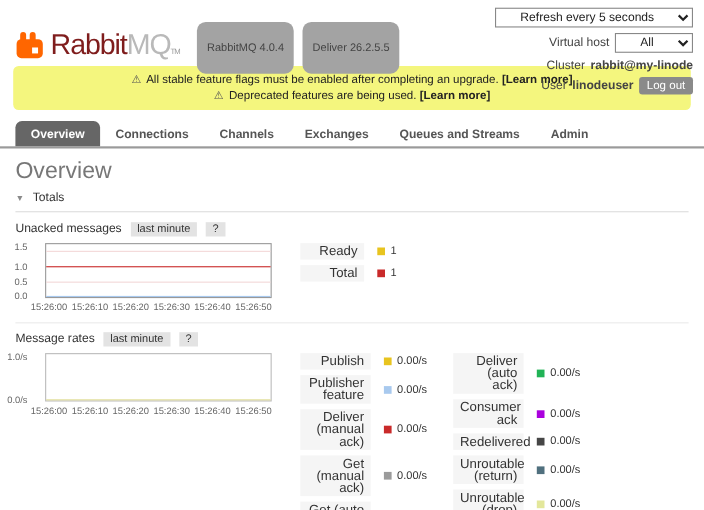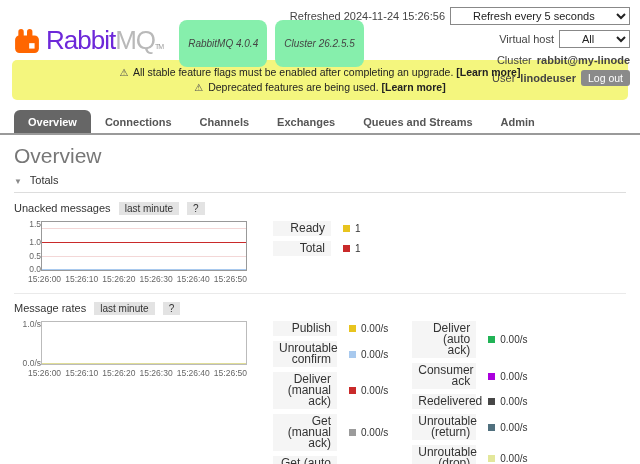--- a/index.html
+++ b/index.html
@@ -4,25 +4,25 @@
 <style>
   * { box-sizing: border-box; margin: 0; padding: 0; }
   html,body { width:640px; height:464px; background:#fff; overflow:hidden;
     font-family:"Liberation Sans","DejaVu Sans",sans-serif; color:#333; }
 
   
   .header { position:relative; height:60px; padding:10px 10px 0 14px; }
   .logo-row { display:flex; align-items:center; gap:6px; padding-top:4px; }
   .logo-mark { width:26px; height:26px; }
   .logo-text { font-size:26px; letter-spacing:-1px; }
-  .logo-rabbit { color:#6d28d9; }
+  .logo-rabbit { color:#7f1d1d; }
   .logo-mq { color:#b9b9b9; }
   .logo-tm { font-size:7px; color:#999; vertical-align:baseline; }
   .ver-badges { display:flex; gap:8px; margin-left:10px; margin-top:6px; }
-  .ver-badge { background:#86efac; border-radius:8px; padding:18px 9px; font-size:10px; color:#444;font-style:italic; }
+  .ver-badge { background:#a3a3a3; border-radius:8px; padding:18px 9px; font-size:10px; color:#444; }
   .header-right { position:absolute; top:6px; right:10px; text-align:right; font-size:11px; color:#444; }
   .hr-row { margin-bottom:3px; height:20px; display:flex; justify-content:flex-end; align-items:center; gap:5px; }
   .hr-row select { font-size:11px; font-family:inherit; color:#222; padding:1px 18px; border:1px solid #888; background:#fff; }
   .logout-btn { background:#8a8a8a; color:#fff; border:none; border-radius:3px; font-size:10.5px; padding:2px 7px; font-family:inherit; }
   b { font-weight:bold; }
 
   
   .banner { margin:0 12px; background:#f4f67e; border-radius:5px; padding:5px 8px; text-align:center;
     font-size:10.5px; color:#222; line-height:14px; }
   .warn-icon { color:#555; font-size:10px; margin-right:2px; }
@@ -41,21 +41,21 @@
 
   .section { margin-top:9px; }
   .section.bordered { border-top:1px solid #eaeaea; padding-top:8px; }
   .section-head { font-size:11px; color:#333; margin-bottom:7px; }
   .mini-badge { background:#e3e3e3; color:#333; font-size:10px; padding:1px 6px; margin-left:5px; }
 
   .chart-area { display:flex; align-items:flex-start; }
   .chart-col {}
   .chart-row { display:flex; }
   .axis-y { position:relative; width:27px; font-size:8.5px; color:#666; }
-  .axis-y span { position:absolute; right:0;margin-left:44px; }
+  .axis-y span { position:absolute; right:16px;margin-left:44px; }
   .plot { position:relative; background:#fff; }
   .plot.q { width:206px; height:50px; border:1px solid #999; }
   .plot.r { width:206px; height:44px; border:1px solid #bbb; }
   .hline { position:absolute; left:0; right:0; height:1px; }
   .grid { background:#f3d7d7; }
   .axis-x { display:flex; justify-content:space-between; font-size:8.5px; color:#666; margin-top:3px; padding-left:14px; width:233px; }
 
   .legend { margin-left:26px; }
   .lrow { display:flex; align-items:center; margin-bottom:5px; min-height:14px; }
   .lrow .lbl { background:#f5f5f5; width:58px; text-align:right; padding:2px 6px; font-size:12px; color:#333; line-height:11px; }
@@ -72,26 +72,25 @@
   <div class="logo-row">
     <svg class="logo-mark" viewBox="0 0 24 24">
       <rect x="1" y="7" width="22" height="16" rx="4" fill="#f60"></rect>
       <rect x="4" y="1" width="5" height="11" rx="2.5" fill="#f60"></rect>
       <rect x="12" y="1" width="5" height="11" rx="2.5" fill="#f60"></rect>
       <rect x="14" y="14" width="5" height="5" fill="#fff"></rect>
     </svg>
     <div class="logo-text"><span class="logo-rabbit">Rabbit</span><span class="logo-mq">MQ</span><span class="logo-tm">TM</span></div>
     <div class="ver-badges">
       <span class="ver-badge">RabbitMQ 4.0.4</span>
-      <span class="ver-badge">Cluster 26.2.5.5</span>
+      <span class="ver-badge">Deliver 26.2.5.5</span>
     </div>
   </div>
   <div class="header-right">
     <div class="hr-row">
-      <span>Refreshed 2024-11-24 15:26:56</span>
       <select><option>Refresh every 5 seconds</option></select>
     </div>
     <div class="hr-row">
       <span>Virtual host</span>
       <select><option>All</option></select>
     </div>
     <div class="hr-row" style="height:15px;">
       <span>Cluster</span>
       <b>rabbit@my-linode</b>
     </div>
@@ -206,21 +205,21 @@
         </div>
       </div>
       <div class="legend-cols">
         <div class="col1">
           <div class="lrow">
               <span class="lbl">Publish</span>
               <span class="chip" style="background-color: rgb(232, 196, 31);"></span>
               <span class="val">0.00/s</span>
             </div>
           <div class="lrow">
-              <span class="lbl">Unroutable confirm</span>
+              <span class="lbl">Publisher feature</span>
               <span class="chip" style="background-color: rgb(168, 201, 238);"></span>
               <span class="val">0.00/s</span>
             </div>
           <div class="lrow">
               <span class="lbl">Deliver (manual ack)</span>
               <span class="chip" style="background-color: rgb(201, 42, 42);"></span>
               <span class="val">0.00/s</span>
             </div>
           <div class="lrow">
               <span class="lbl">Get (manual ack)</span>

